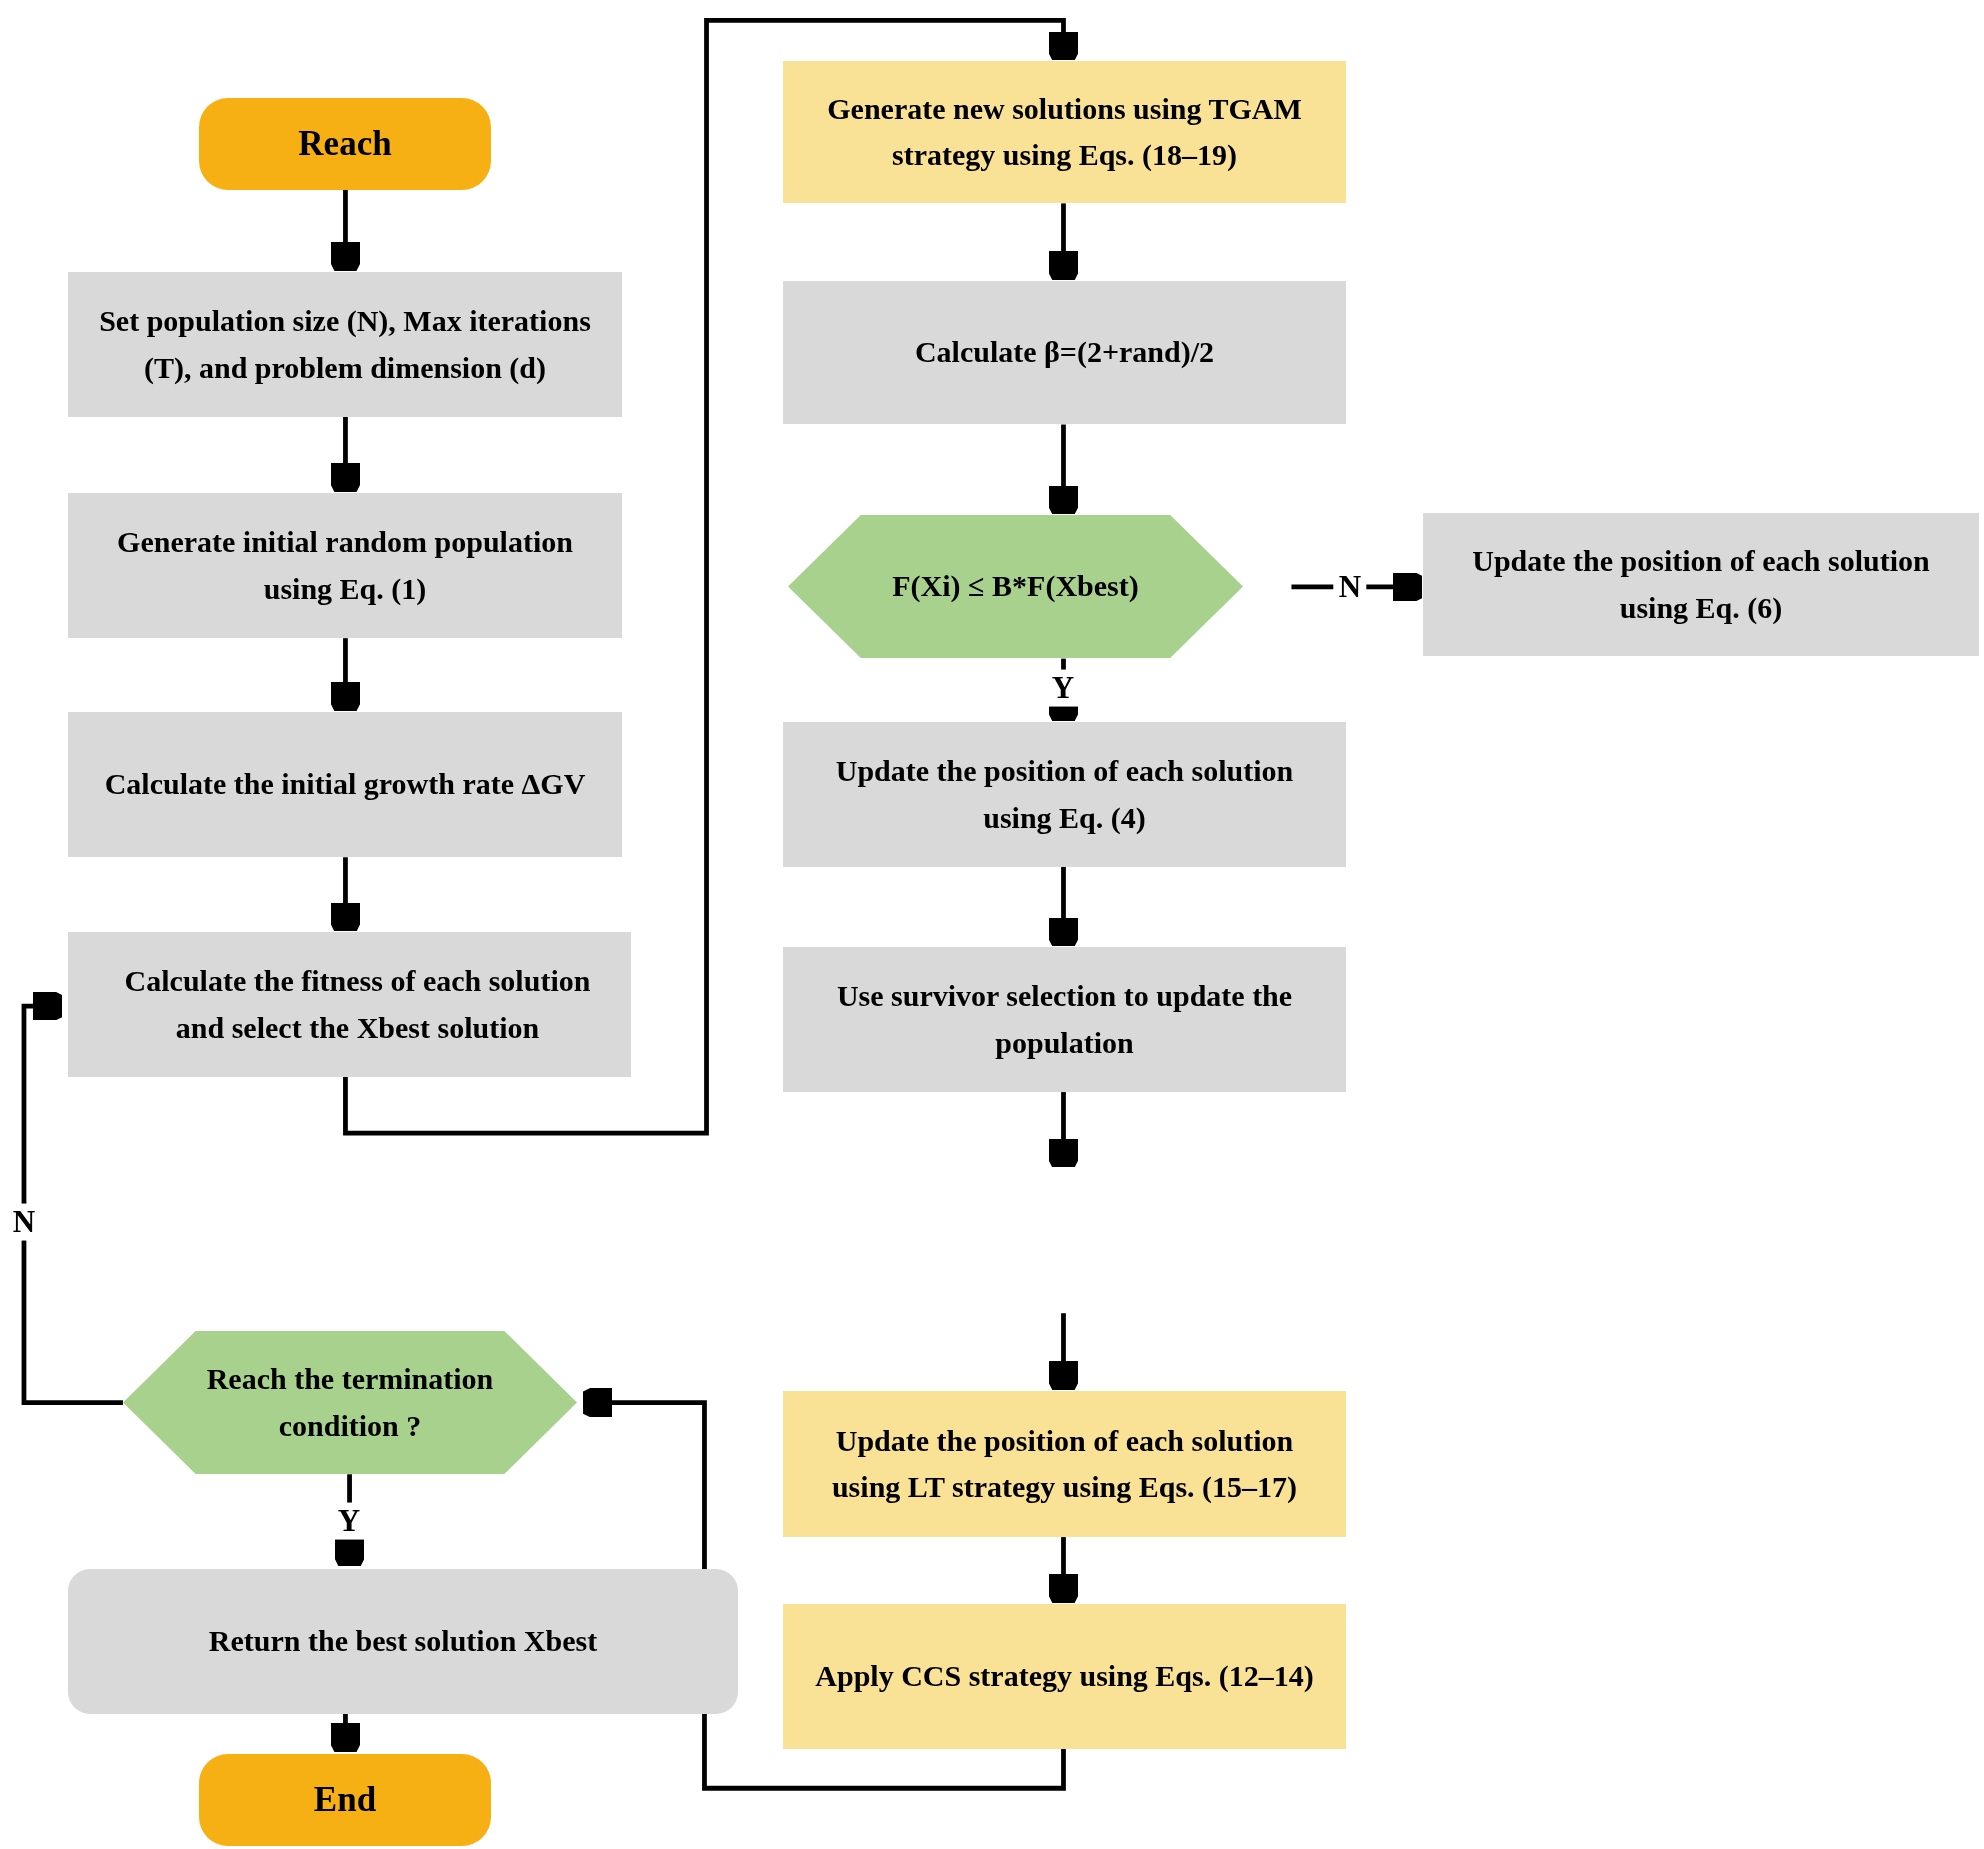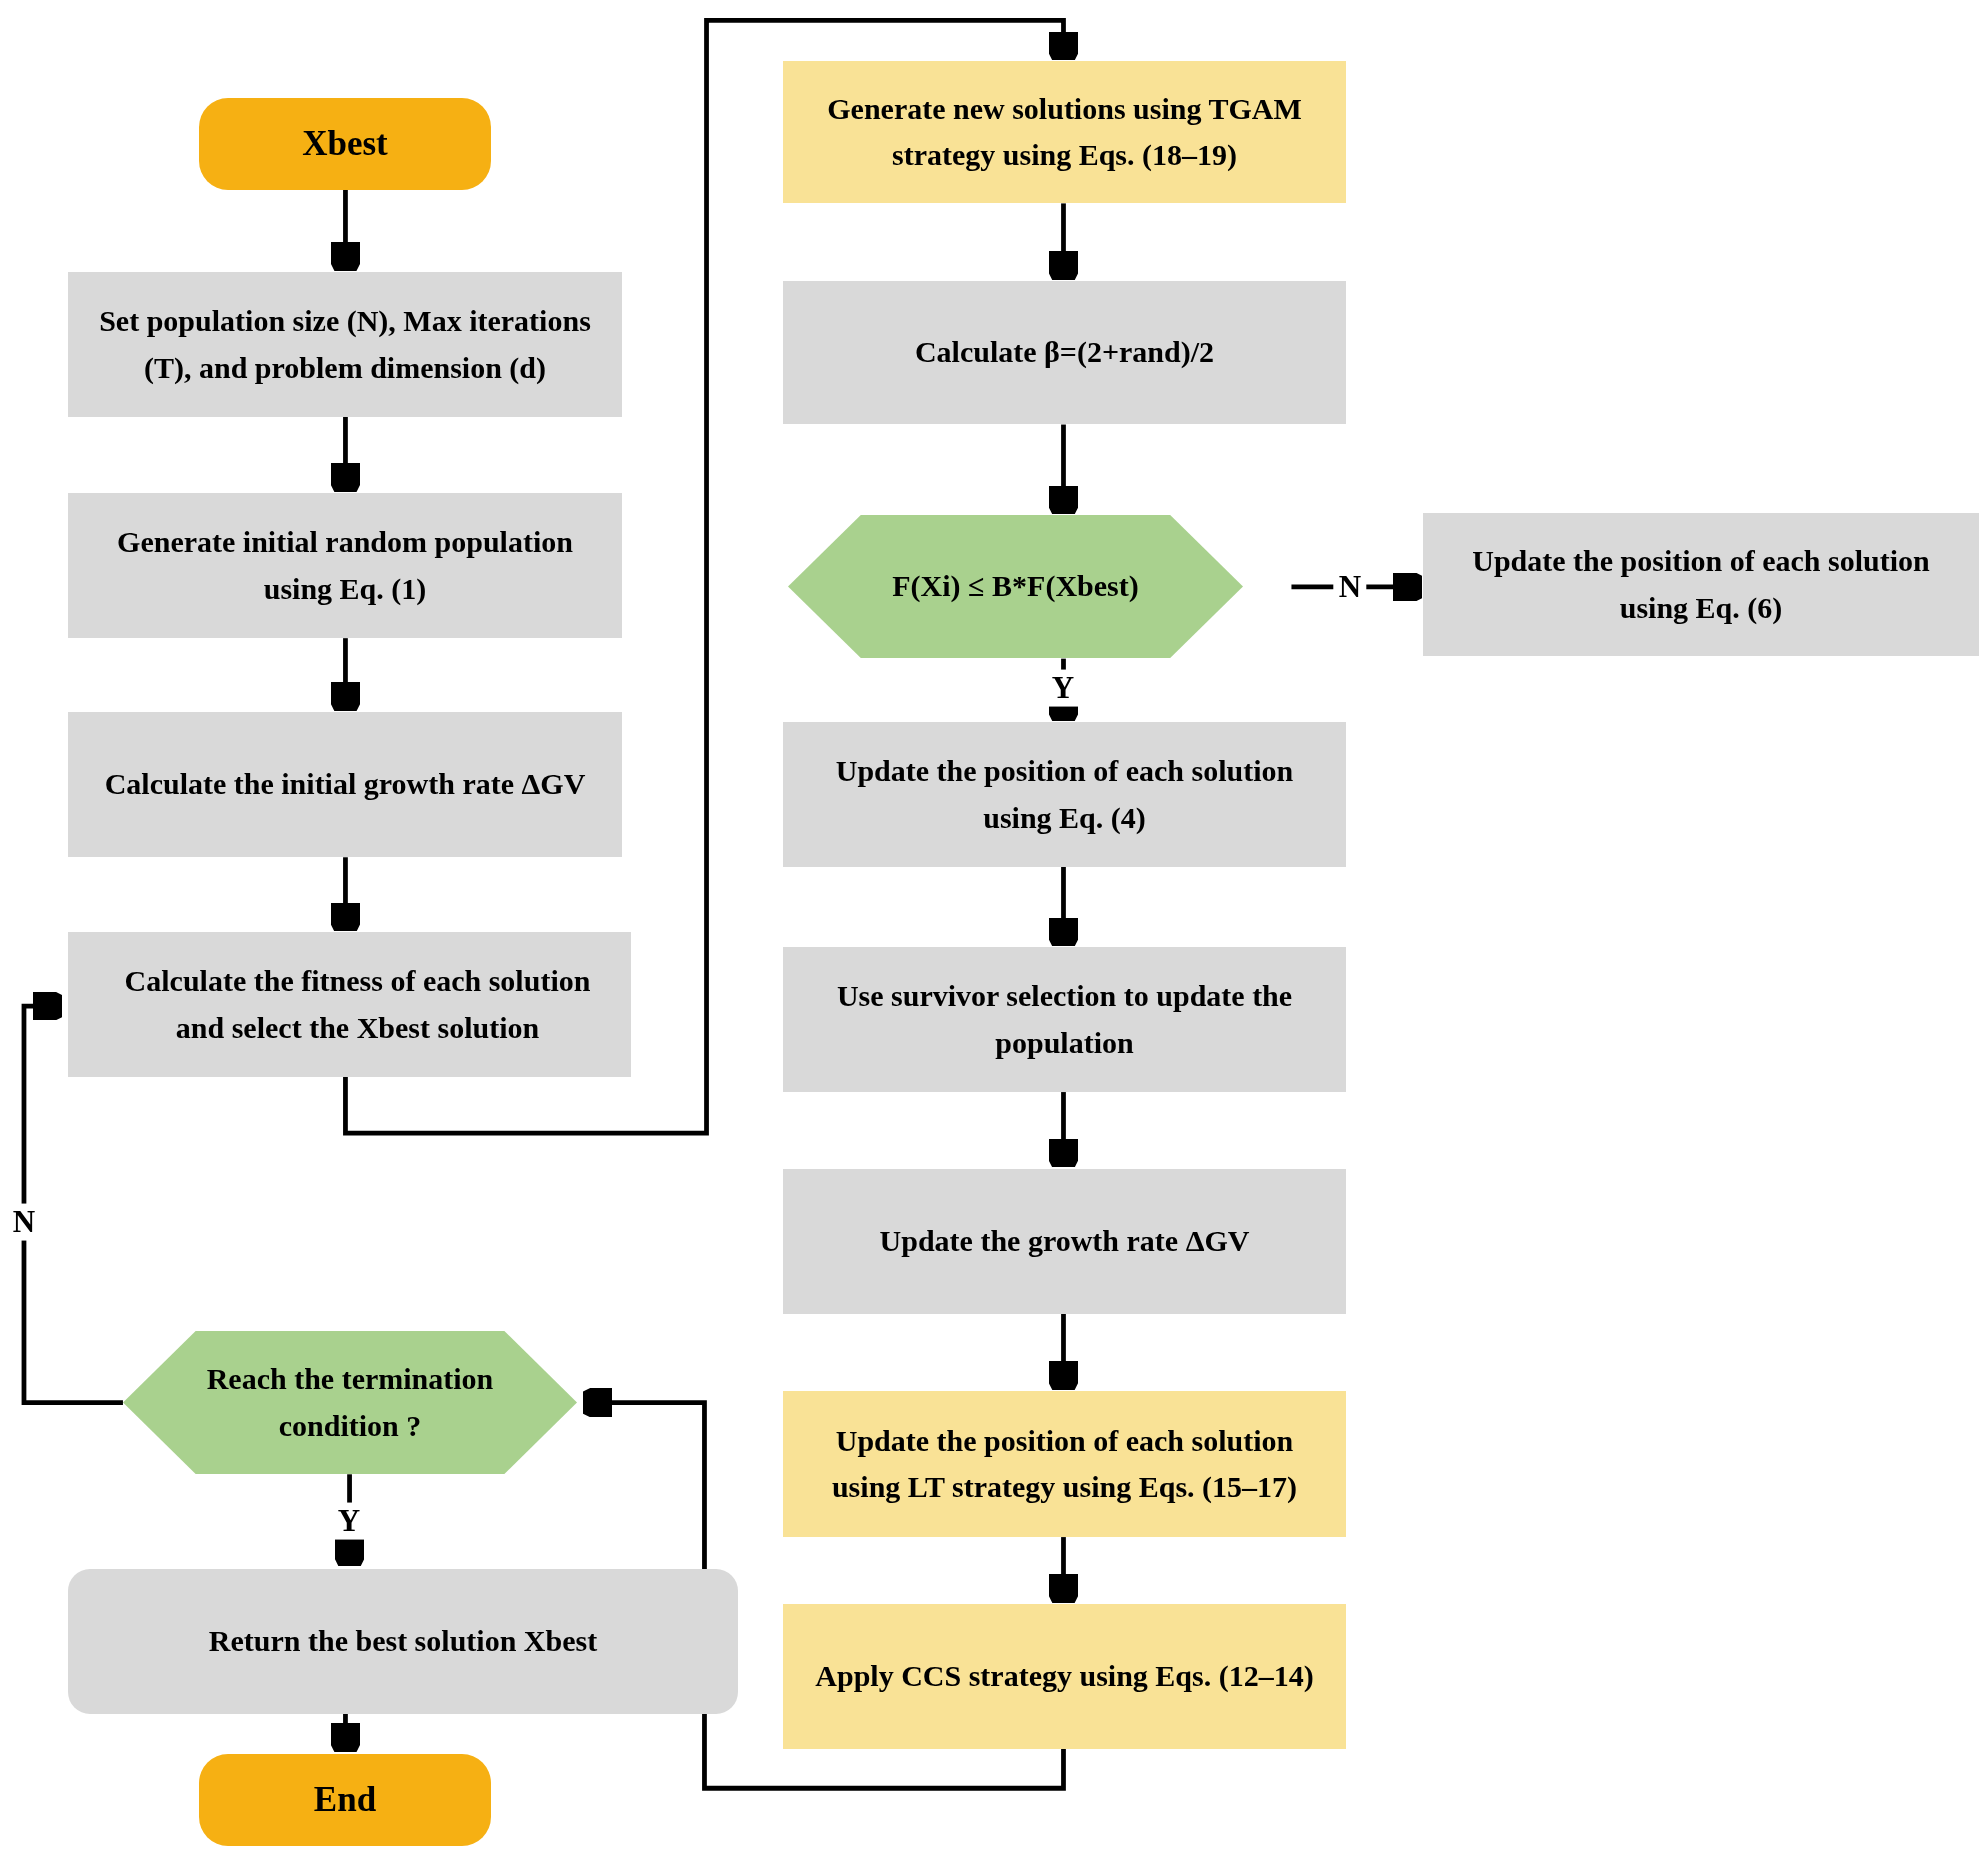--- a/index.html
+++ b/index.html
@@ -72,21 +72,21 @@
     <path d="M1558 1270 L1558 1378" marker-end="url(#ah)"></path>
     <path d="M1558 1600 L1558 1702" marker-end="url(#ah)"></path>
     <path d="M1558 1924 L1558 2028" marker-end="url(#ah)"></path>
     <path d="M1558 2252 L1558 2340" marker-end="url(#ah)"></path>
     <path d="M1558 2562 L1558 2620 L1032 2620 L1032 2055 L863 2055" marker-end="url(#ah)"></path>
     <path d="M180 2055 L35 2055 L35 1474 L82 1474" marker-end="url(#ah)"></path>
     <path d="M512 2160 L512 2286" marker-end="url(#ah)"></path>
     <path d="M506 2510 L506 2558" marker-end="url(#ah)"></path>
   </svg>
 
-  <div class="node terminal" style="left:199px;top:98px;width:292px;height:92px;">Xbest</div>
+  <div class="node terminal" style="left:199px;top:98px;width:292px;height:92px;">Reach</div>
 
   <div class="node process" style="left:68px;top:272px;width:554px;height:145px;">Set population size (N), Max iterations
 (T), and problem dimension (d)</div>
 
   <div class="node process" style="left:68px;top:493px;width:554px;height:145px;">Generate initial random population
 using Eq. (1)</div>
 
   <div class="node process" style="left:68px;top:712px;width:554px;height:145px;">Calculate the initial growth rate ΔGV</div>
 
   <div class="node process" style="left:68px;top:932px;width:563px;height:145px;padding-left:34px;">Calculate the fitness of each solution
@@ -101,21 +101,20 @@
 
   <div class="node process" style="left:1423px;top:513px;width:556px;height:143px;">Update the position of each solution
 using Eq. (6)</div>
 
   <div class="node process" style="left:783px;top:722px;width:563px;height:145px;">Update the position of each solution
 using Eq. (4)</div>
 
   <div class="node process" style="left:783px;top:947px;width:563px;height:145px;">Use survivor selection to update the
 population</div>
 
-  <div class="node process" style="left:783px;top:1169px;width:563px;height:145px;">Update the growth rate ΔGV</div>
 
   <div class="node highlight" style="left:783px;top:1391px;width:563px;height:146px;">Update the position of each solution
 using LT strategy using Eqs. (15–17)</div>
 
   <div class="node highlight" style="left:783px;top:1604px;width:563px;height:145px;">Apply CCS strategy using Eqs. (12–14)</div>
 
   <div class="node decision" style="left:123px;top:1331px;width:454px;height:143px;">Reach the termination
 condition ?</div>
 
   <div class="node process" style="left:68px;top:1569px;width:670px;height:145px;border-radius:22px;">Return the best solution Xbest</div>

